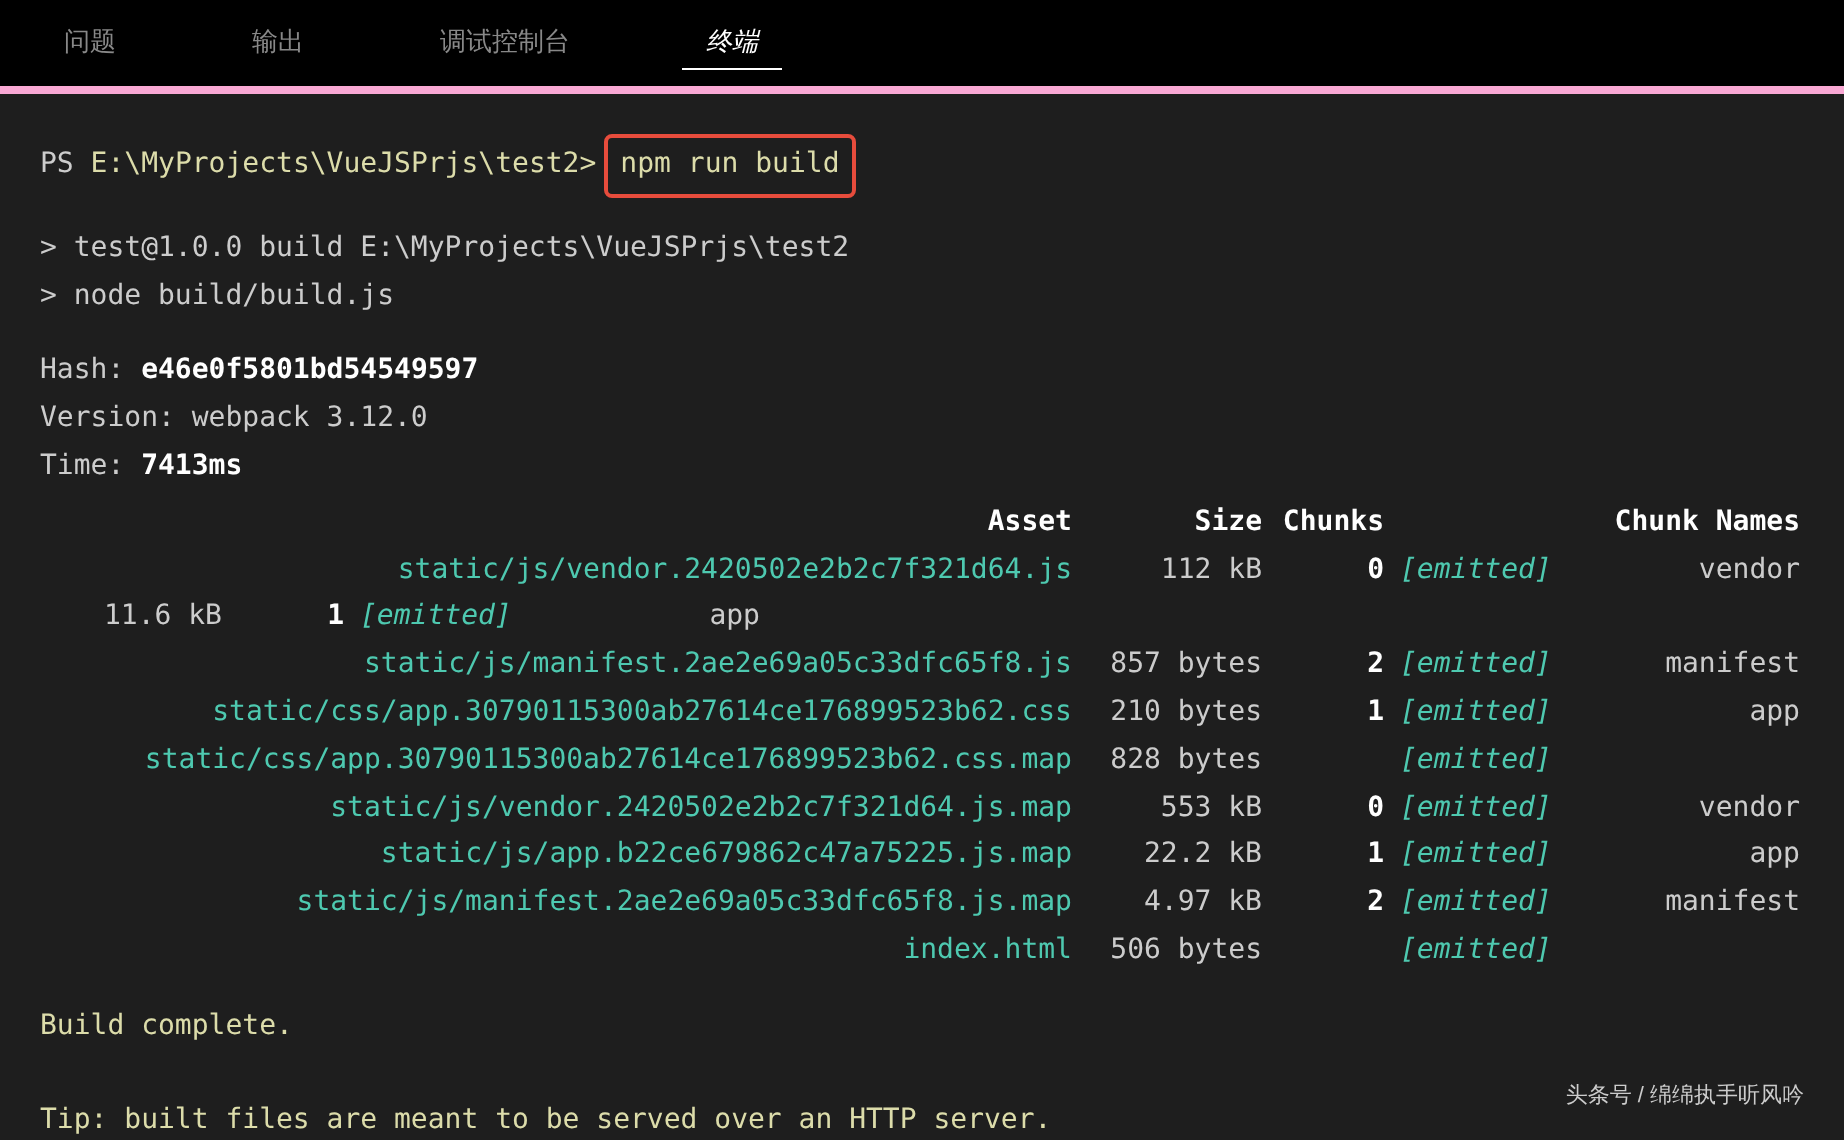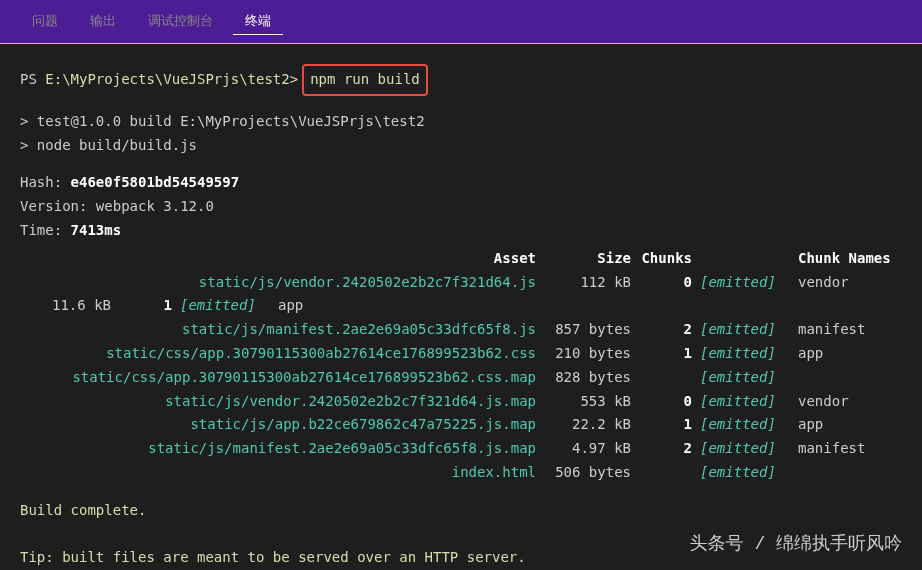--- a/index.html
+++ b/index.html
@@ -12,33 +12,35 @@
       font-family: 'Consolas', 'Monaco', monospace;
       font-size: 14px;
       color: #cccccc;
       width: 922px;
       height: 570px;
       overflow: hidden;
     }
     .tabs {
       display: flex;
       padding: 8px 20px;
-      background: #4c1d95;
-      border-bottom: 1px solid #f9a8d4;
+      background: #000000;
+      border-bottom: 4px solid #f9a8d4;
+      gap: 36px;
     }
     .tab {
       color: #888;
       padding: 4px 12px;
       margin-right: 8px;
       cursor: pointer;
       font-size: 13px;
     }
     .tab.active {
       color: #fff;
       border-bottom: 1px solid #fff;
+      font-style: italic;
     }
     .terminal {
       padding: 20px;
       line-height: 1.7;
     }
     .prompt-line {
       color: #cccccc;
       margin-bottom: 4px;
     }
     .highlight-box {
@@ -86,40 +88,40 @@
       text-align: right;
       padding-right: 8px;
     }
     .col-emitted {
       width: 90px;
       text-align: left;
       font-style: italic;
     }
     .col-names {
       width: 110px;
-      text-align: left;
+      text-align: right;
       padding-left: 8px;
     }
     .header-row .col-asset,
     .header-row .col-size,
     .header-row .col-chunks,
     .header-row .col-names {
       color: #fff;
       font-weight: bold;
     }
     .spaced {
       margin-top: 14px;
     }
     .watermark {
       position: absolute;
       right: 20px;
       bottom: 15px;
       color: #ccc;
-      font-size: 18px;
-      font-family: Liberation Mono, monospace;
+      font-size: 11px;
+      font-family: Liberation Sans, sans-serif;
     }
   </style>
 </head>
 <body>
 
 <div class="tabs">
   <div class="tab">问题</div>
   <div class="tab">输出</div>
   <div class="tab">调试控制台</div>
   <div class="tab active">终端</div>

